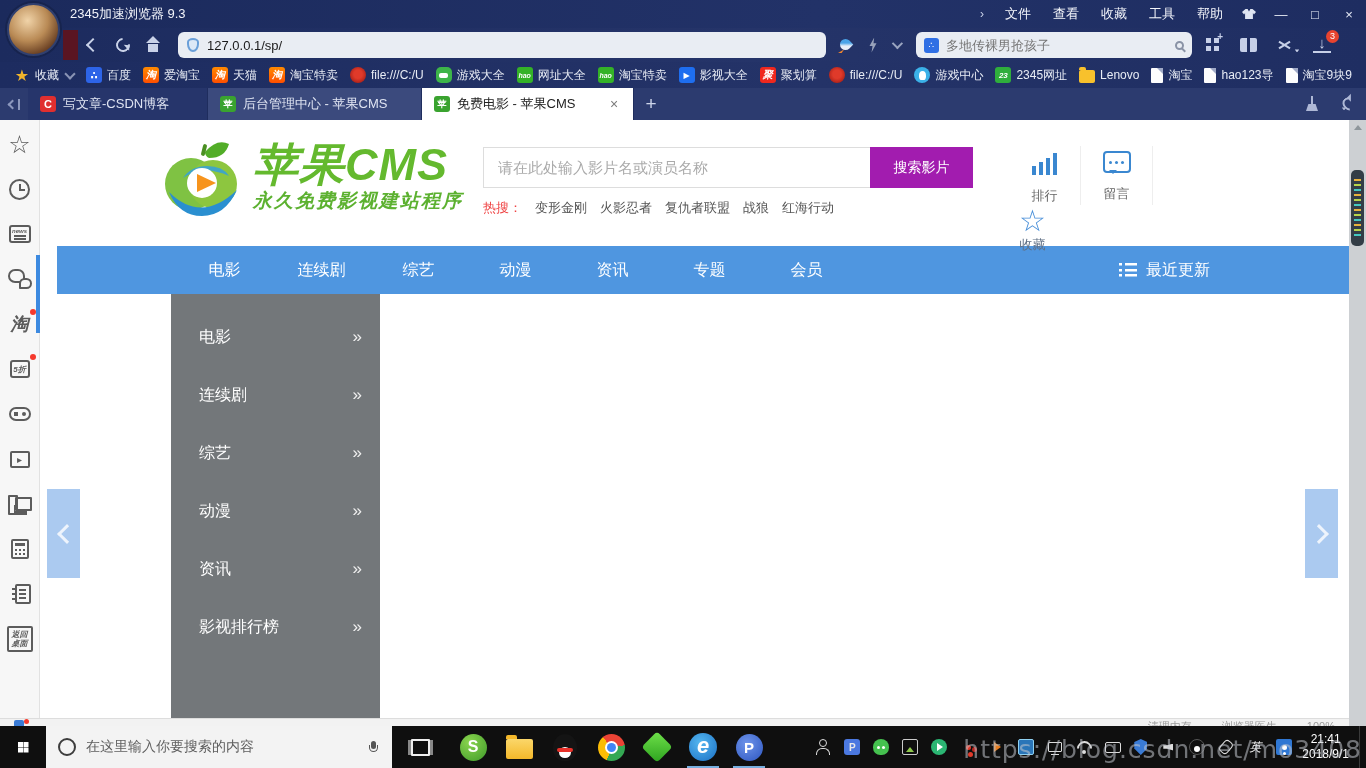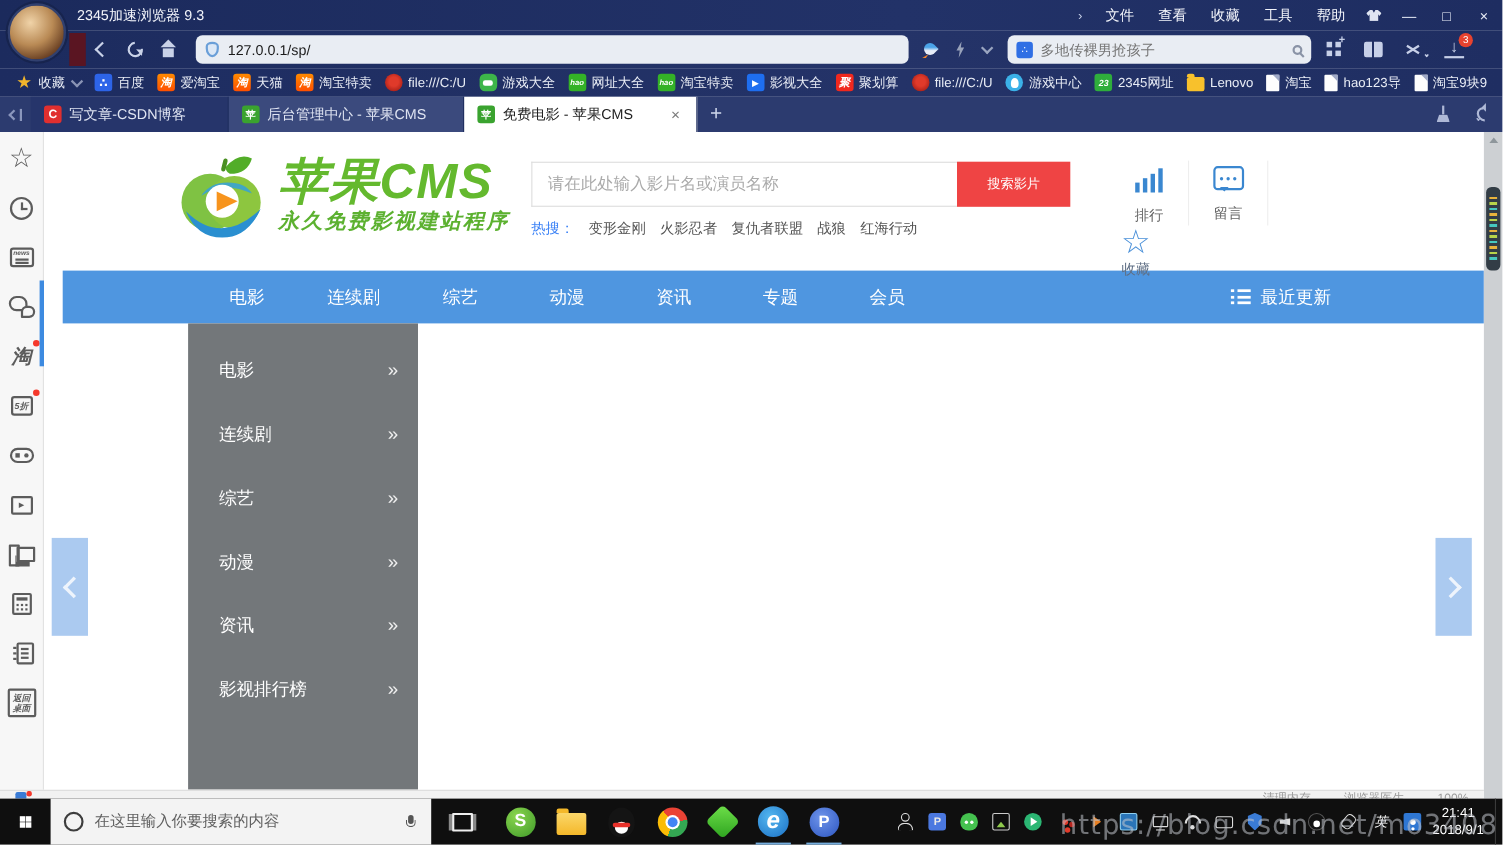--- a/index.html
+++ b/index.html
@@ -151,23 +151,23 @@
 
   .page{position:absolute;left:41px;right:17px;top:0;bottom:8px;background:#fff;overflow:hidden}
 
   .logo{position:absolute;left:122px;top:16px;display:flex;align-items:center;gap:10px}
   .logo-text .lt1{font-size:45px;font-weight:bold;font-style:italic;color:#64b92e;letter-spacing:1px;line-height:46px}
   .logo-text .lt2{font-size:19px;font-weight:bold;font-style:italic;color:#5cb130;letter-spacing:2px}
 
   .site-search{position:absolute;left:442px;top:27px;display:flex}
   .ss-input{width:387px;height:41px;border:1px solid #ddd;border-right:none;padding:0 14px;font-size:15px;color:#444;outline:none;font-family:inherit}
   .ss-input::placeholder{color:#aaa}
-  .ss-btn{width:103px;height:41px;background:#ef4444;color:#fff;border:none;font-size:12px;font-family:inherit;cursor:pointer}
+  .ss-btn{width:103px;height:41px;background:#a21caf;color:#fff;border:none;font-size:14px;font-family:inherit;cursor:pointer}
   .hot{position:absolute;left:442px;top:79px;display:flex;gap:13px;font-size:13px;color:#555}
-  .hot .hot-label{color:#3b82f6}
+  .hot .hot-label{color:#ef4444}
   .hot span[data-name="hot-item"]{cursor:pointer}
 
   .quick{position:absolute;left:968px;top:26px;display:flex;align-items:stretch}
   .quick-item{width:72px;display:flex;flex-direction:column;align-items:center;gap:12px;padding-top:5px;border-right:1px solid #eee}
   .quick-item:first-child{border-left:1px solid #eee;border-left:none}
   .quick-label{font-size:13px;color:#666}
   .qi{height:26px;display:flex;align-items:flex-end}
   .qi[data-icon="rank"]{width:26px;height:24px;background:linear-gradient(#3a87d0,#3a87d0) 0px 100%/4px 9px no-repeat,linear-gradient(#3a87d0,#3a87d0) 7px 100%/4px 13px no-repeat,linear-gradient(#3a87d0,#3a87d0) 14px 100%/4px 17px no-repeat,linear-gradient(#3a87d0,#3a87d0) 21px 100%/4px 22px no-repeat}
   .qi[data-icon="message"]{width:28px;height:22px;border:2px solid #3a87d0;border-radius:4px;position:relative;align-items:center;justify-content:center;display:flex}
   .qi[data-icon="message"]::before{content:"";width:3px;height:3px;background:#3a87d0;border-radius:50%;box-shadow:6px 0 #3a87d0,12px 0 #3a87d0;margin-left:-12px}

